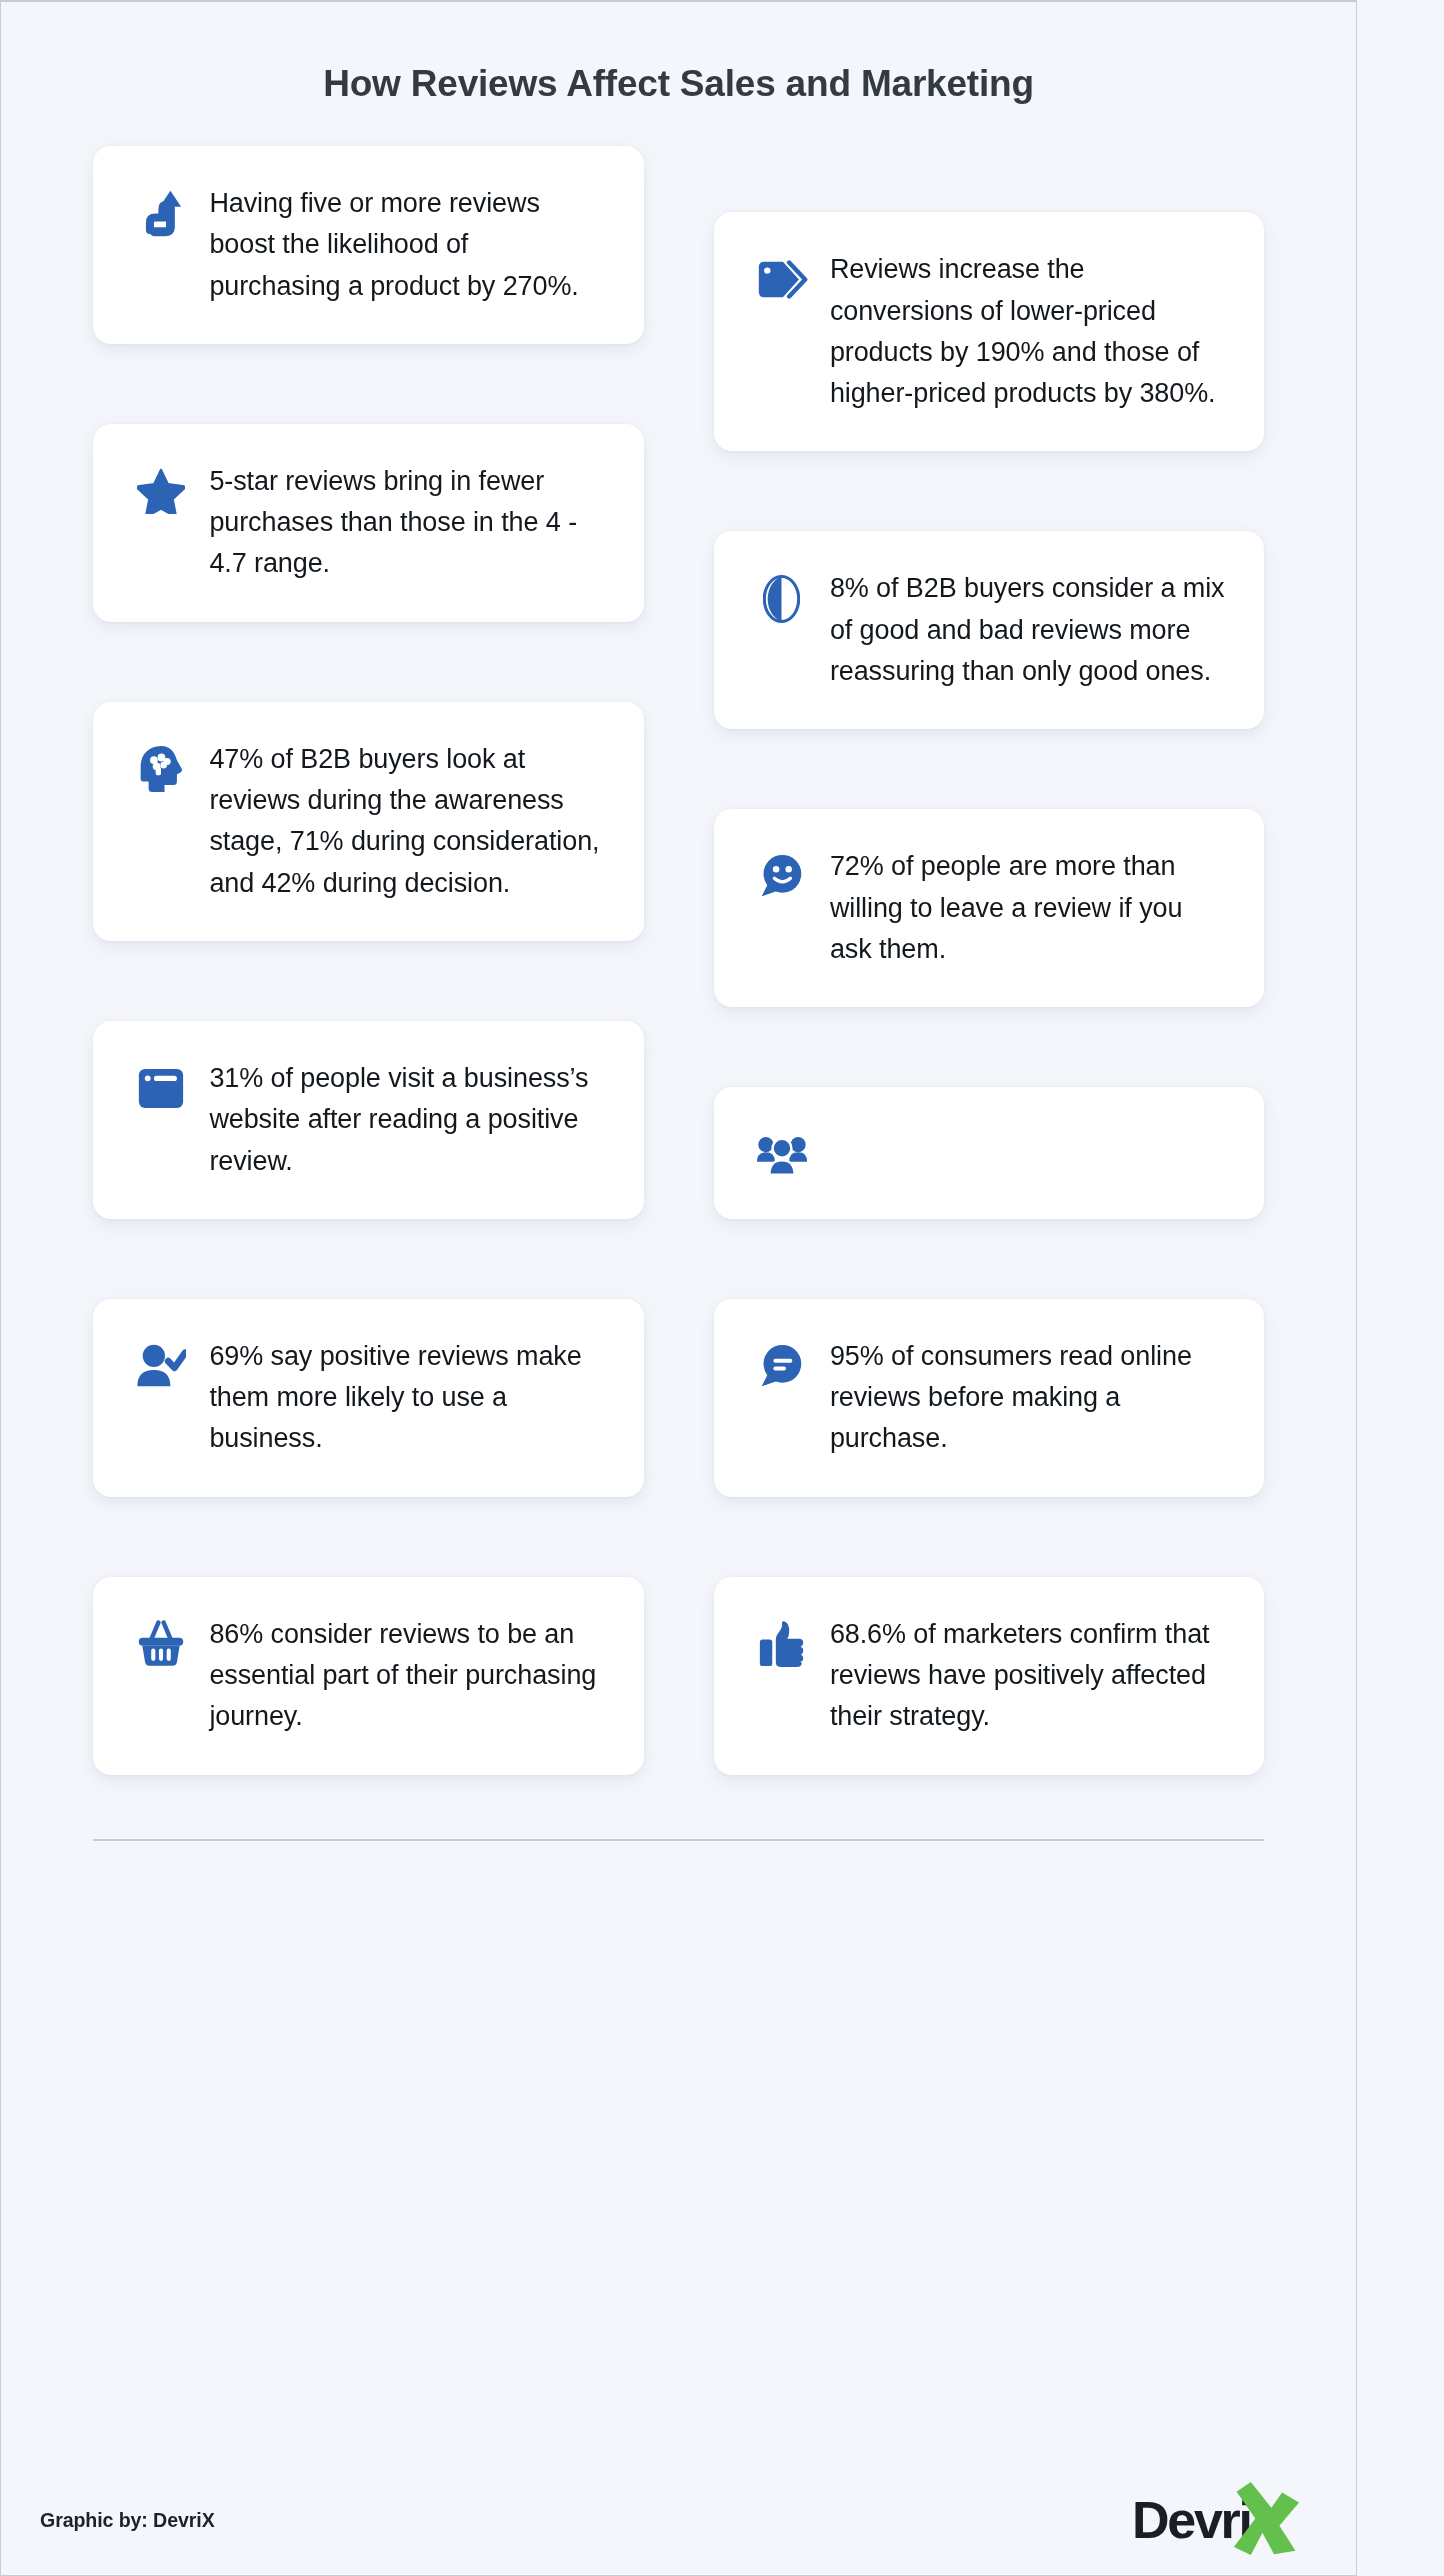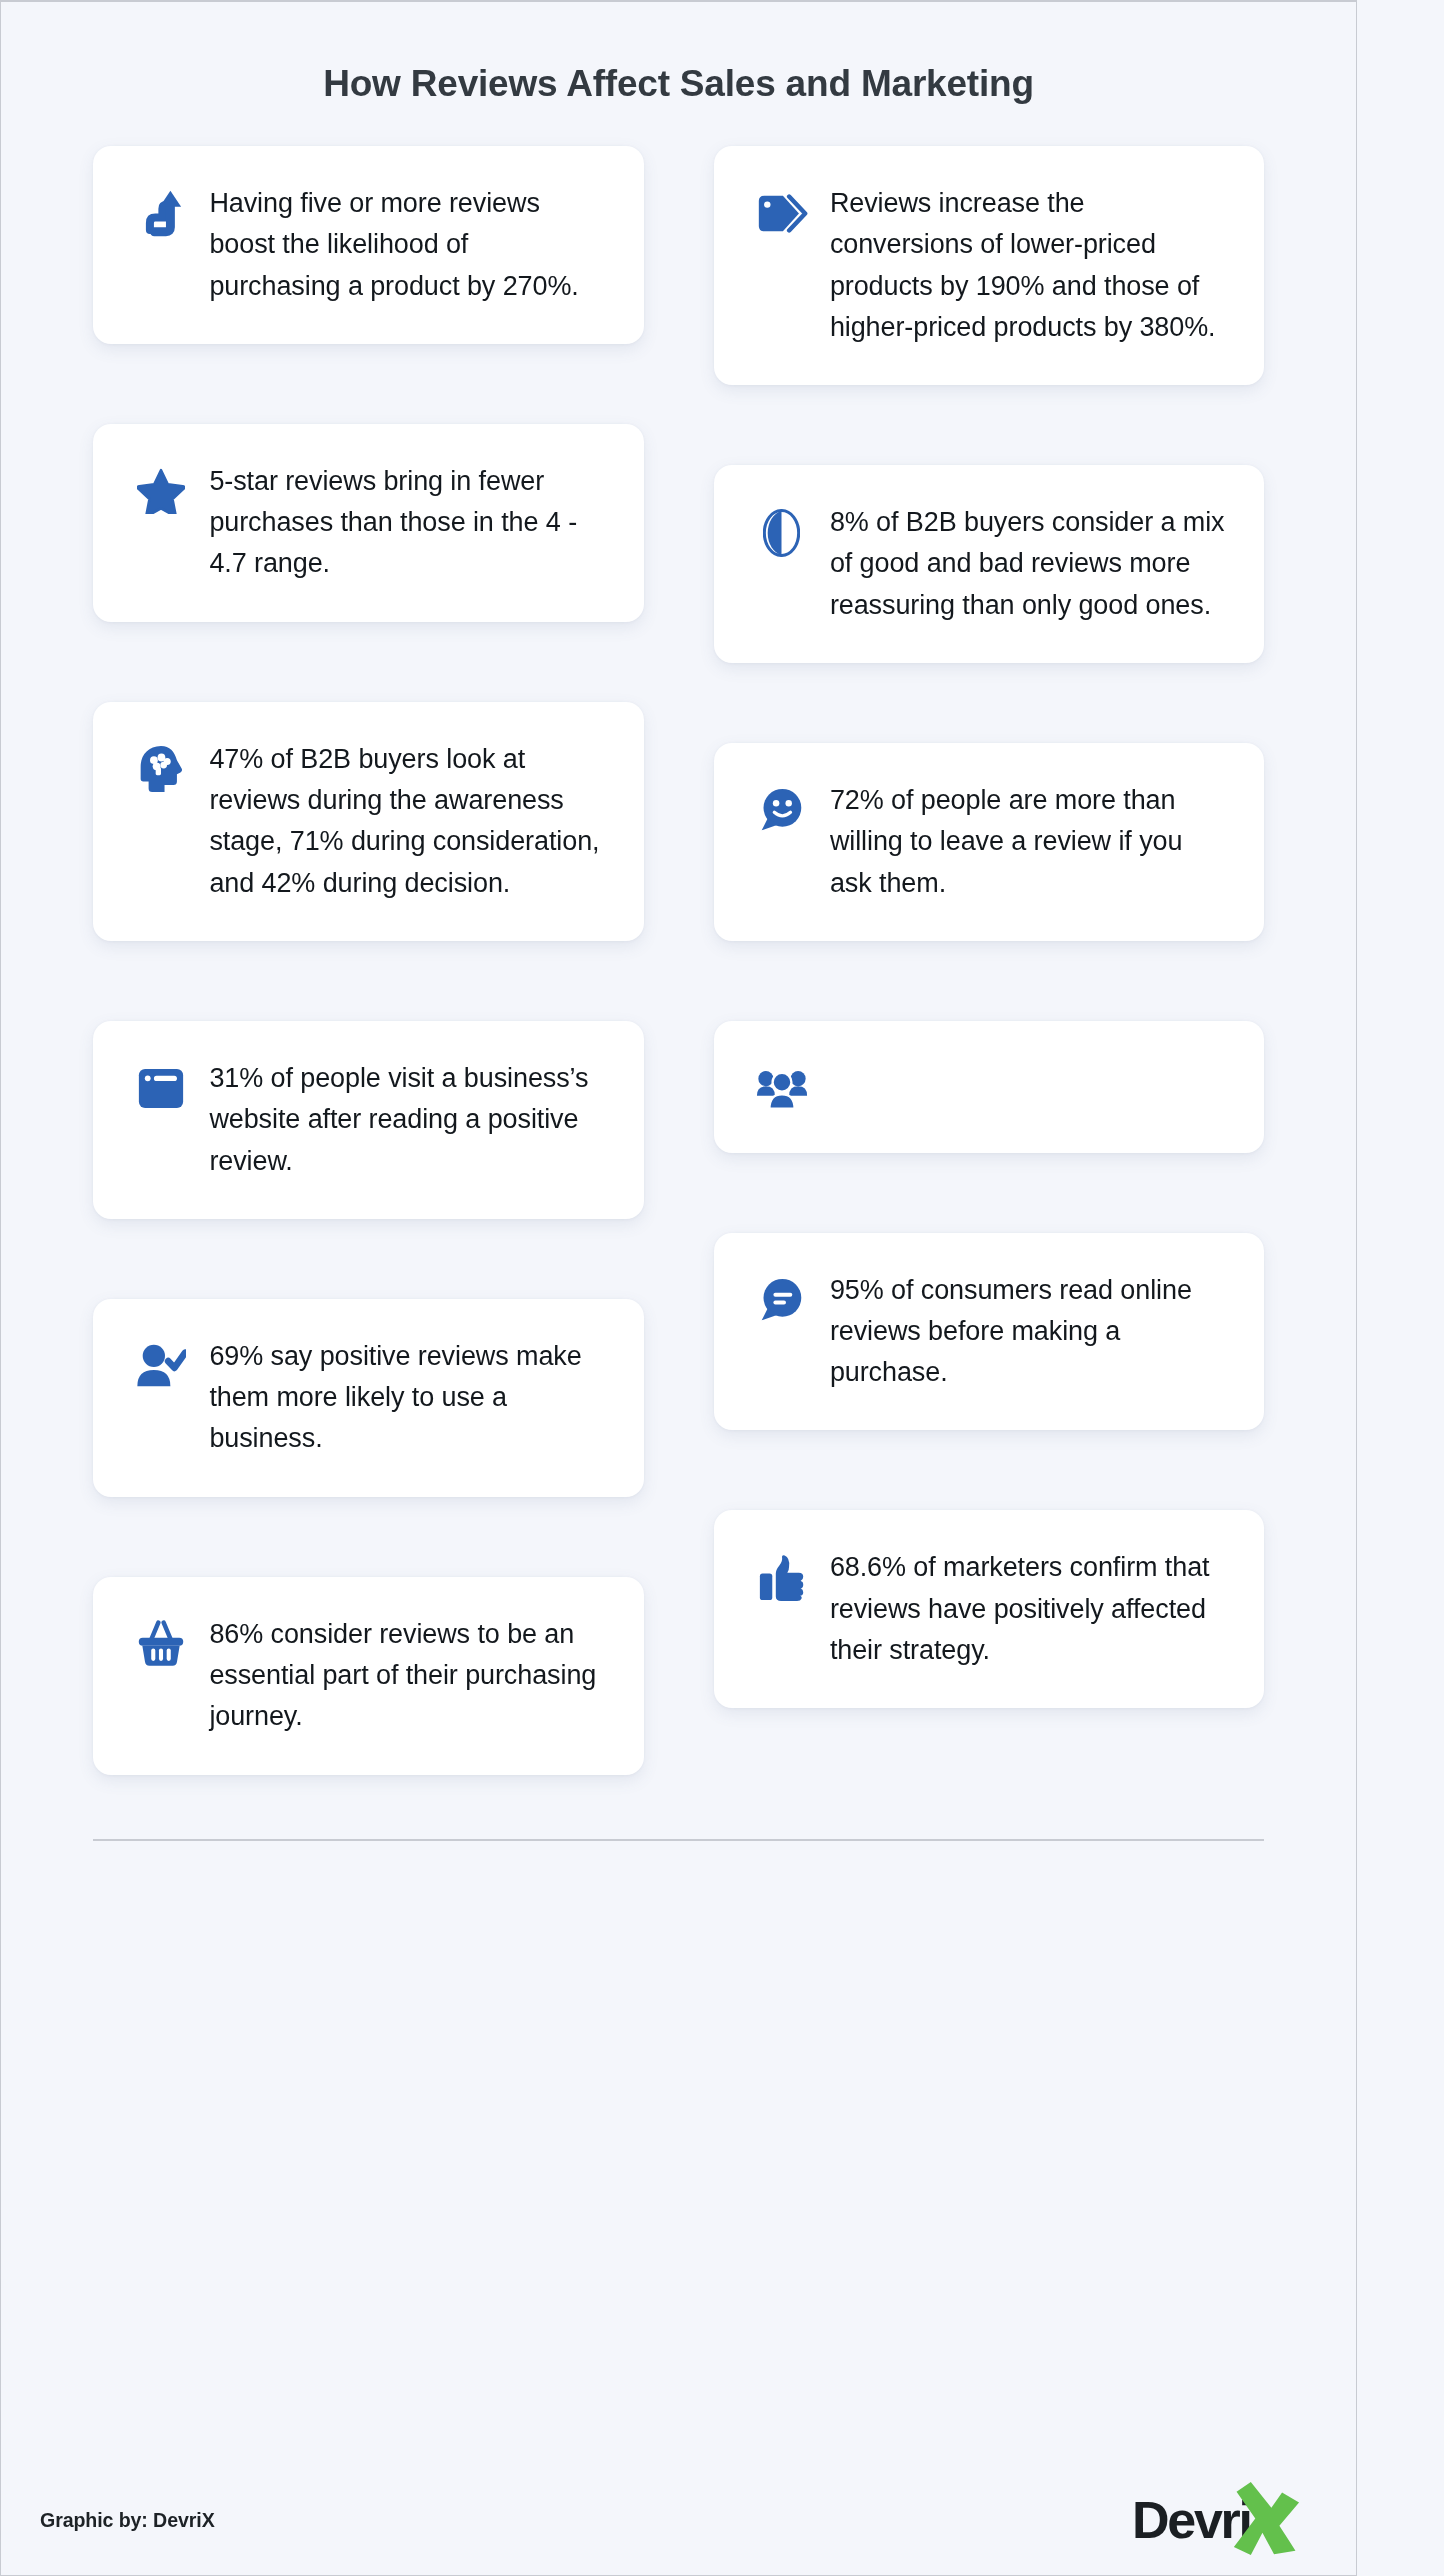--- a/index.html
+++ b/index.html
@@ -41,21 +41,21 @@
 
   
   #cards-region {
     position: relative;
     flex: 1 1 auto;
     padding: 0 92px;
   }
   #columns {
     display: flex;
     gap: 70px;
-    align-items: flex-start;
+    align-items: flex-end;
   }
   .column {
     width: 596px;
     display: flex;
     flex-direction: column;
   }
 
   .card {
     background: #ffffff;
     border-radius: 18px;

